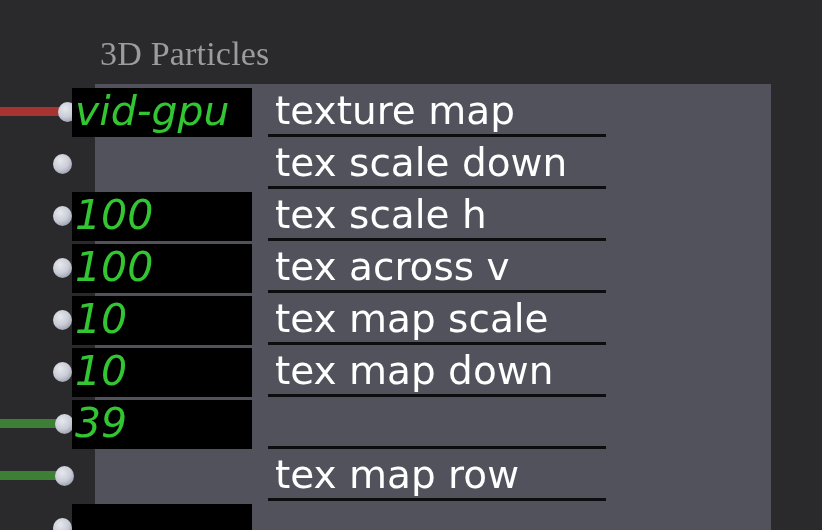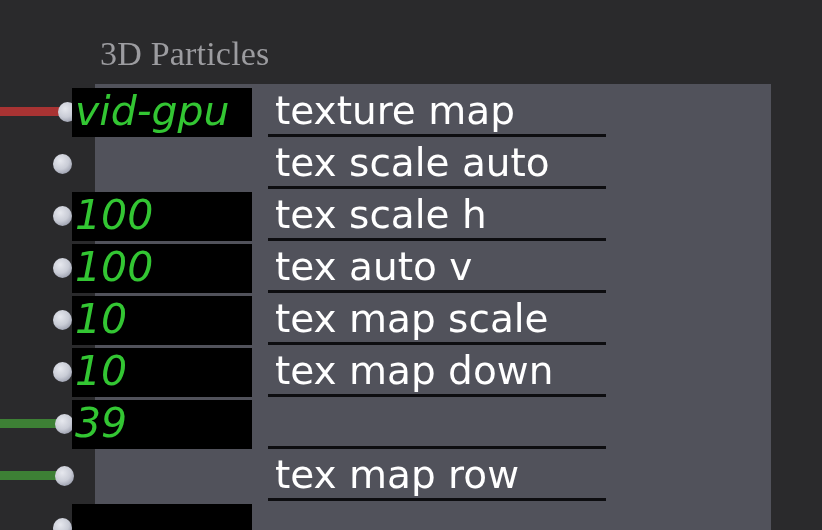--- a/index.html
+++ b/index.html
@@ -150,21 +150,21 @@
         </div>
         <div class="label-wrap">
           <div class="label-text">texture map</div>
           <div class="label-underline"></div>
         </div>
       </div>
       <div class="row">
         <div class="slider-track none" style="width: 0px;"></div>
         <div class="slider-knob" style="left: 53px;"></div>
         <div class="label-wrap">
-          <div class="label-text">tex scale auto</div>
+          <div class="label-text">tex scale down</div>
           <div class="label-underline"></div>
         </div>
       </div>
       <div class="row">
         <div class="slider-track none" style="width: 0px;"></div>
         <div class="slider-knob" style="left: 53px;"></div>
         <div class="value-field">
           <div class="value-text">100</div>
         </div>
         <div class="label-wrap">
@@ -172,21 +172,21 @@
           <div class="label-underline"></div>
         </div>
       </div>
       <div class="row">
         <div class="slider-track none" style="width: 0px;"></div>
         <div class="slider-knob" style="left: 53px;"></div>
         <div class="value-field">
           <div class="value-text">100</div>
         </div>
         <div class="label-wrap">
-          <div class="label-text">tex auto v</div>
+          <div class="label-text">tex across v</div>
           <div class="label-underline"></div>
         </div>
       </div>
       <div class="row">
         <div class="slider-track none" style="width: 0px;"></div>
         <div class="slider-knob" style="left: 53px;"></div>
         <div class="value-field">
           <div class="value-text">10</div>
         </div>
         <div class="label-wrap">

